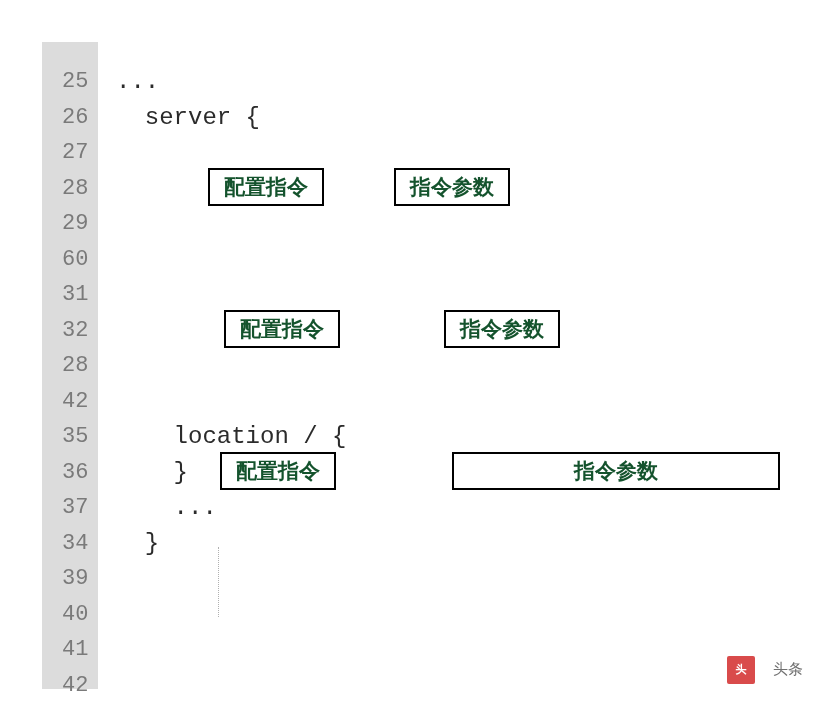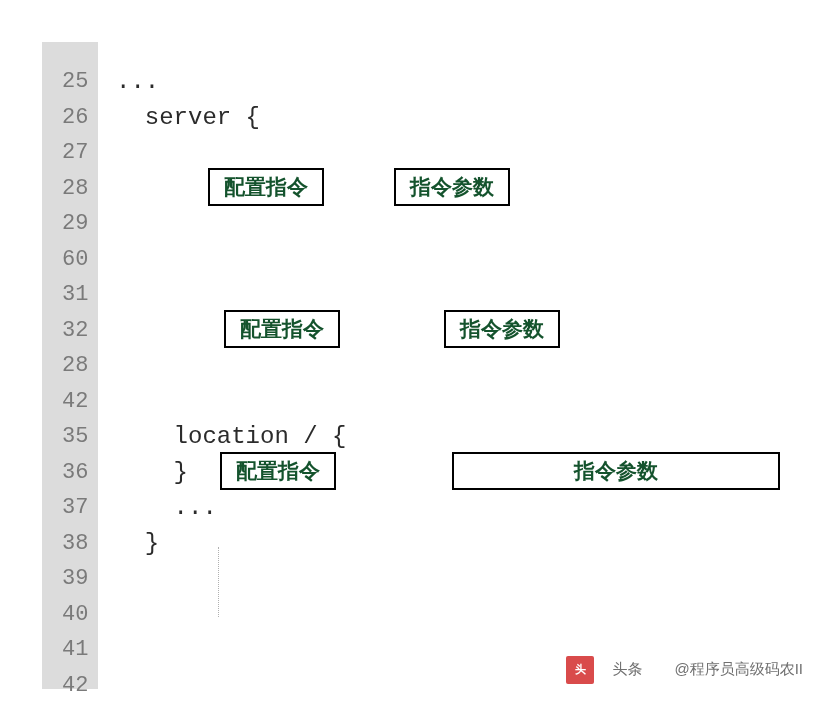--- a/index.html
+++ b/index.html
@@ -102,21 +102,21 @@
       <div>28</div>
       <div>29</div>
       <div>60</div>
       <div>31</div>
       <div>32</div>
       <div>28</div>
       <div>42</div>
       <div>35</div>
       <div>36</div>
       <div>37</div>
-      <div>38</div>
+      <div>34</div>
       <div>39</div>
       <div>40</div>
       <div>41</div>
       <div>42</div>
       <div>43</div>
     </div>
   <div class="code">
 
     <div class="code-line">...</div>
     <div class="code-line">  server {</div>
@@ -149,14 +149,13 @@
     </div>
 
     <div class="indent-guide" style="left:120px; top:505px; height:70px;"></div>
 
   </div>
 </div>
 
 <div class="watermark">
   <span class="logo">头</span>
   <span>头条</span>
-  <span>@程序员高级码农II</span>
 </div>
 
 </body></html>

